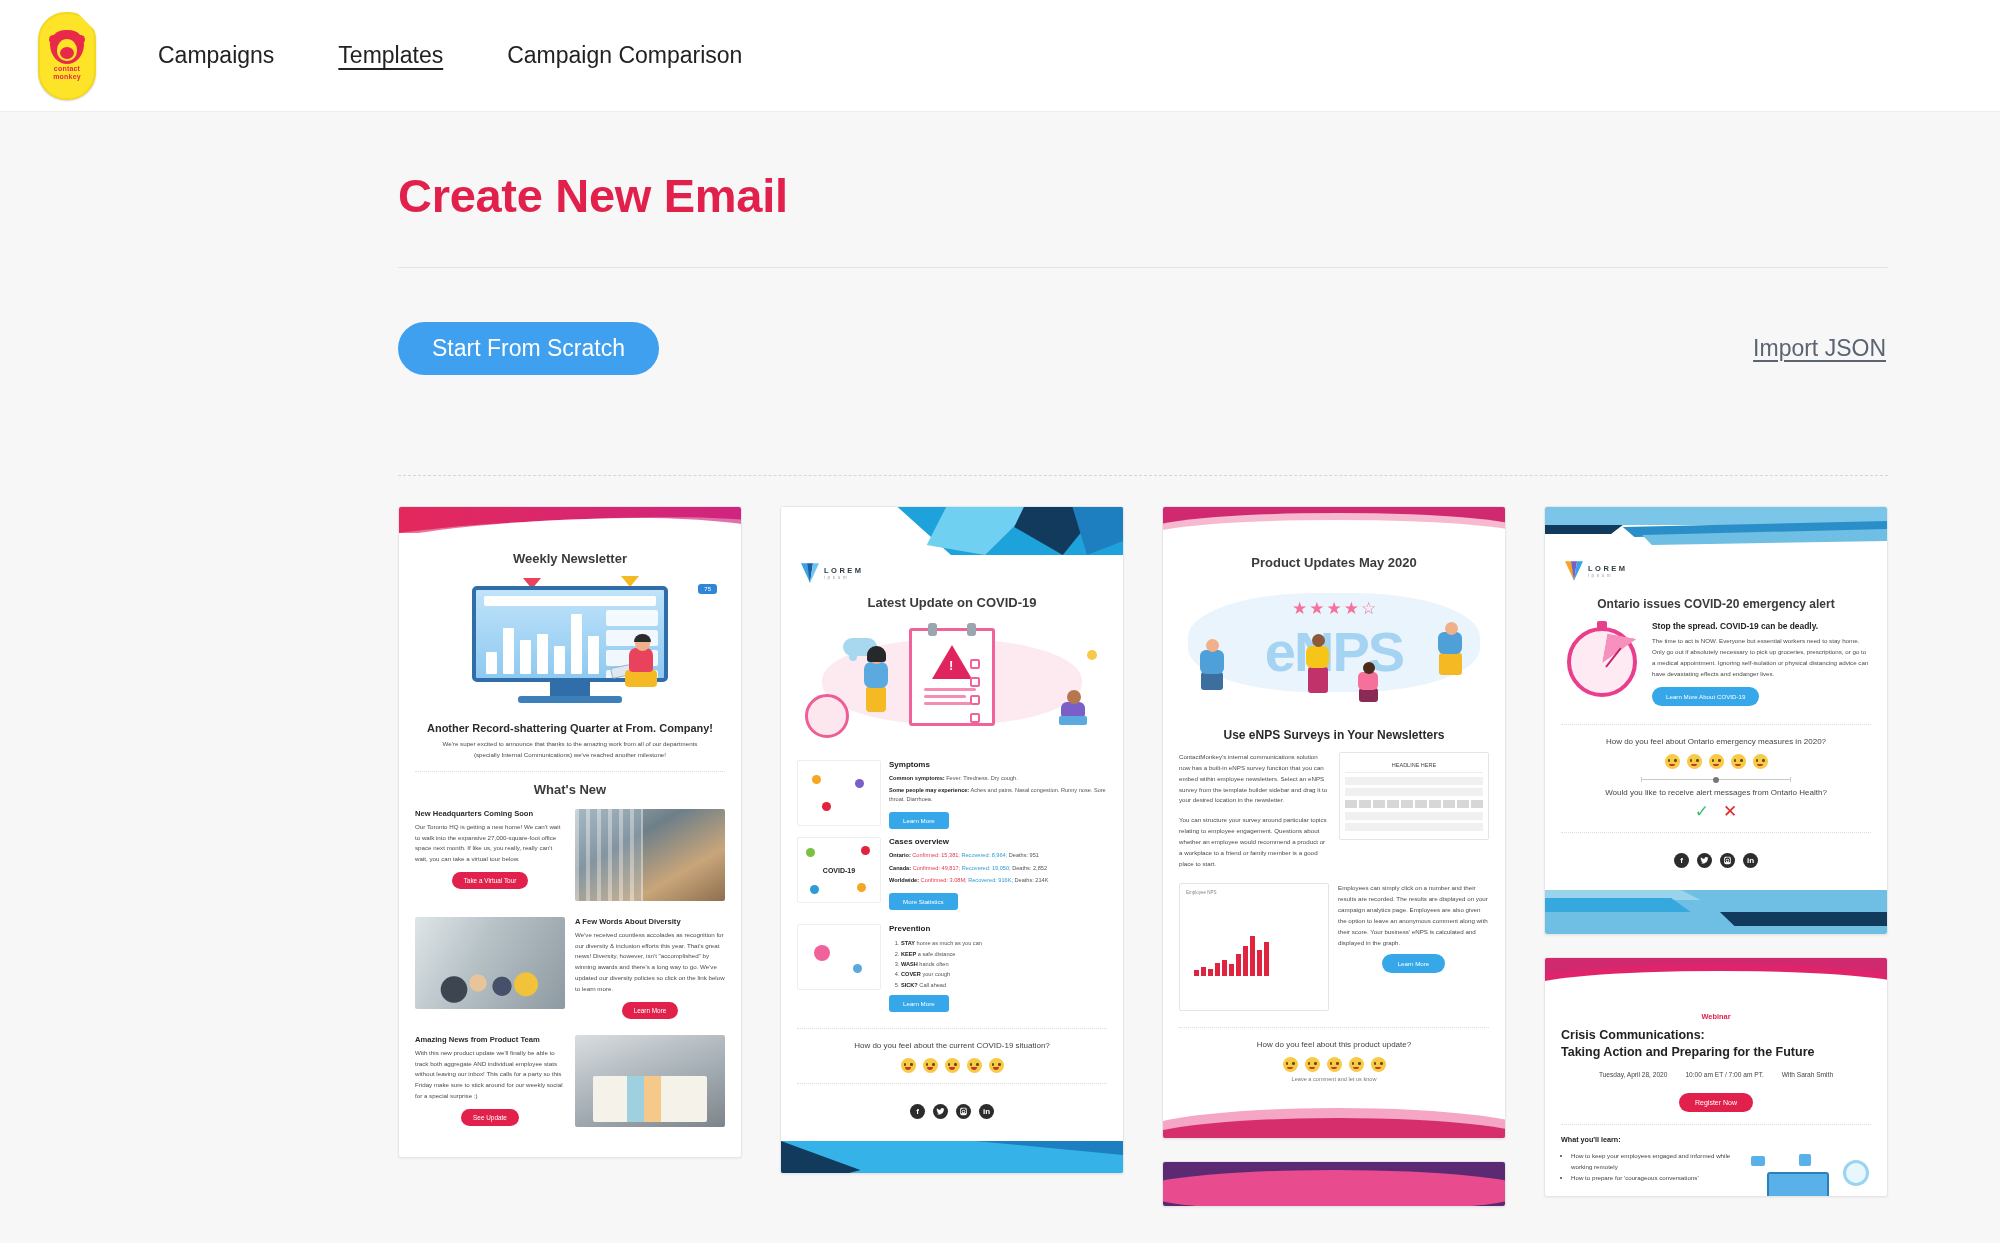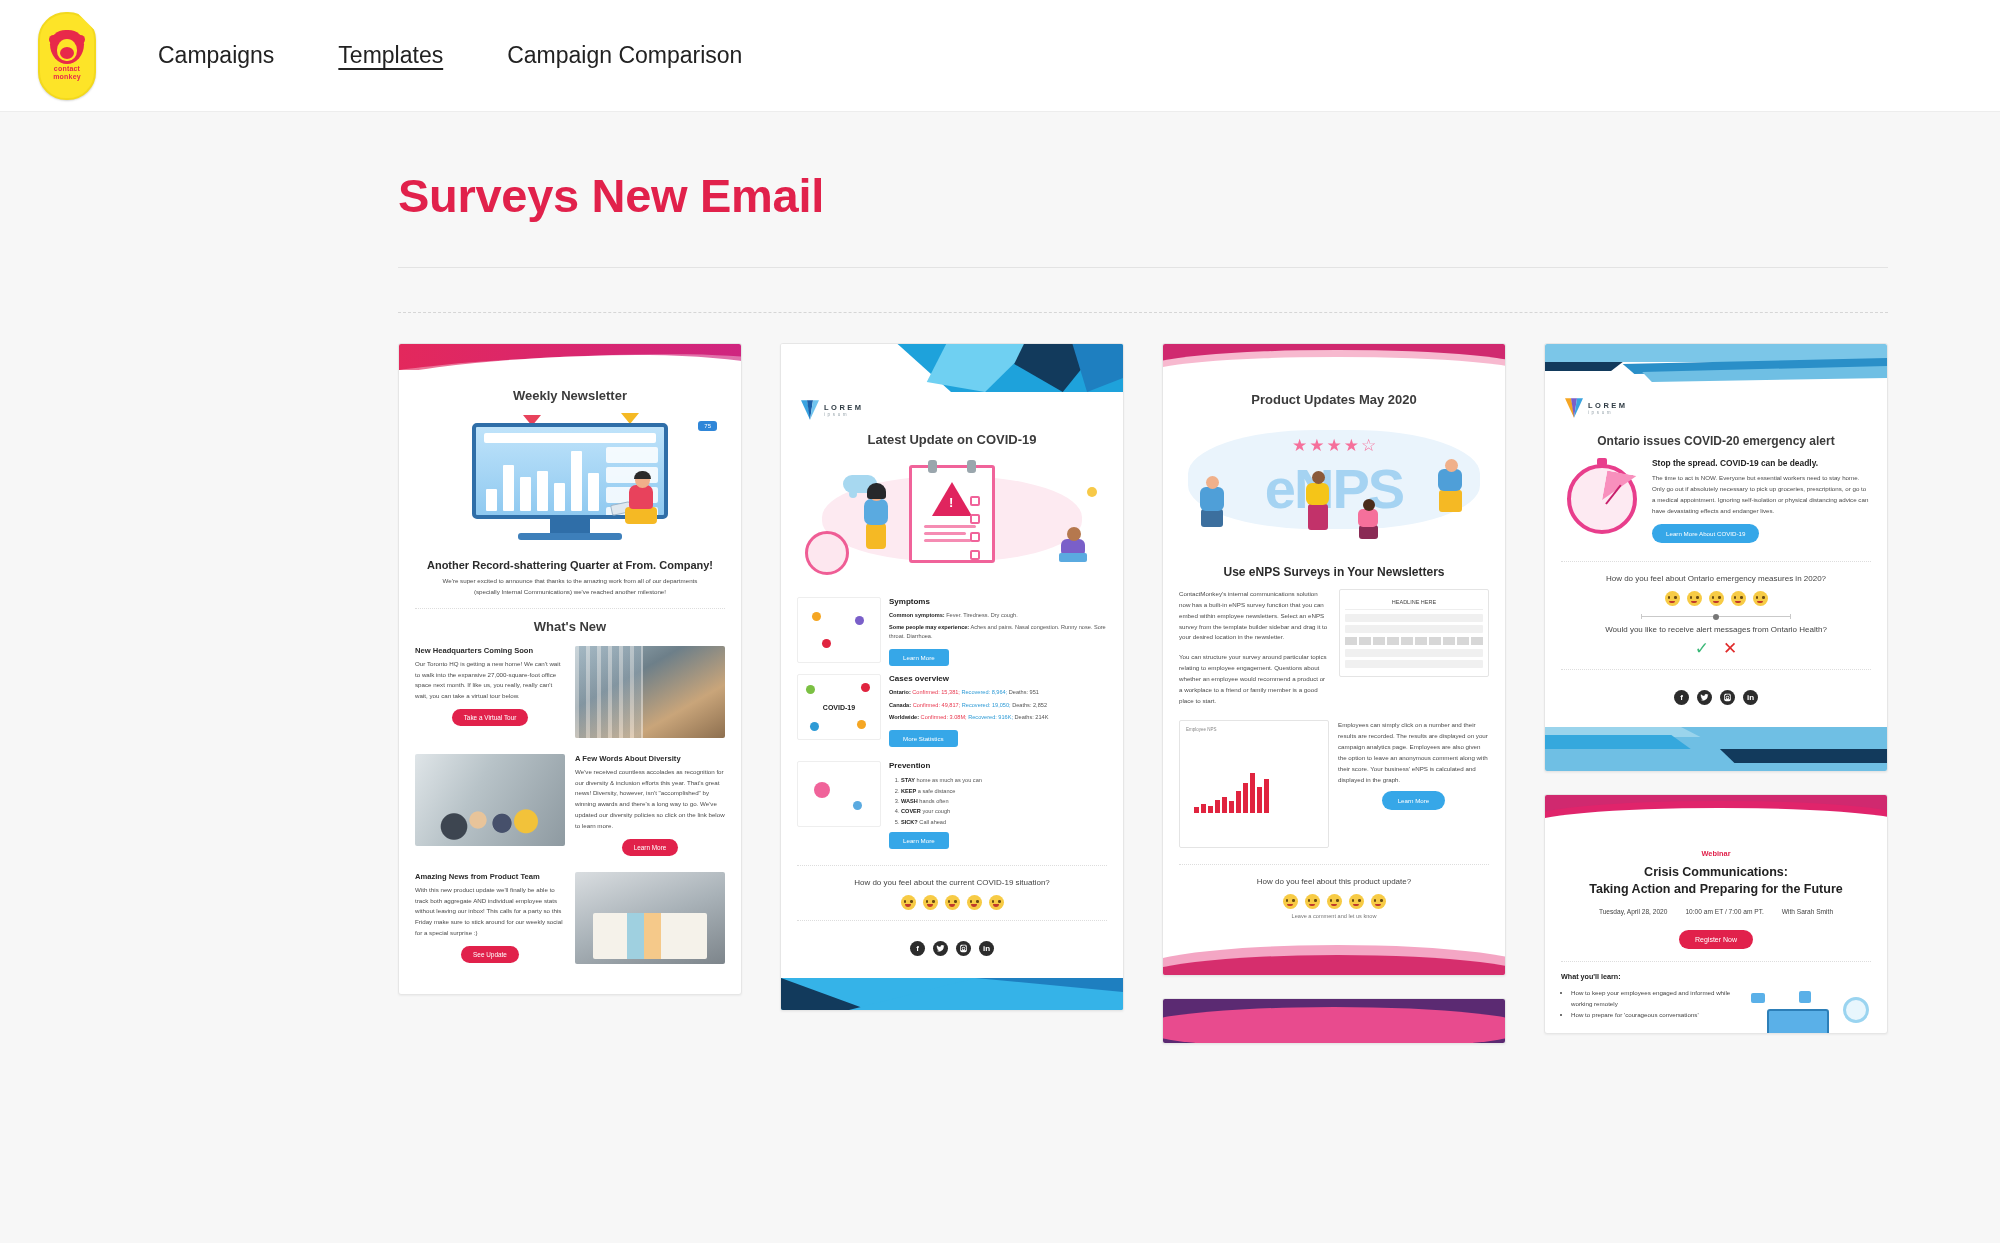--- a/index.html
+++ b/index.html
@@ -399,21 +399,21 @@
   .slider-wrap { display:flex; align-items:center; justify-content:center; margin:10px 0 8px; }
   .slider { width:150px; height:1px; background:#c9c9c9; position:relative; }
   .slider .knob { position:absolute; left:50%; top:-2.5px; width:6px;height:6px;background:#777;border-radius:50%; transform:translateX(-50%); }
   .slider .end { position:absolute; top:-2px; width:1px; height:5px; background:#c9c9c9; }
   .yn-row { display:flex; justify-content:center; gap:14px; font-size:17px; margin:4px 0 8px; }
   .yn-row .yes { color:#3cb878; }
   .yn-row .no { color:#e02b2b; }
 
   
   .web-label { text-align:center; color:#e1214b; font-size:7.4px; font-weight:bold; margin:10px 0 6px; }
-  .web-title { text-align:center; font-size:12.5px; font-weight:bold; color:#222; line-height:1.35; margin:0; }
+  .web-title { font-size:12.5px; font-weight:bold; color:#222; line-height:1.35; margin:0; }
   .web-meta { display:flex; justify-content:center; gap:18px; font-size:6.6px; color:#444; margin:10px 0 8px; }
   .learn-h { font-size:7.2px; font-weight:bold; color:#222; margin:10px 0 6px; }
   .learn-list { font-size:6.2px; color:#444; margin:0; padding-left:10px; line-height:1.8; }
   .web-fig { width:120px; height:60px; position:relative; flex:none; }
   .web-fig .scr { position:absolute; left:16px; top:22px; width:62px; height:34px; background:#5ab0e8; border-radius:3px; border:2px solid #2d7fb8; }
   .web-fig .clk { position:absolute; right:2px; top:10px; width:26px;height:26px;border:3px solid #9ad4f0;border-radius:50%;background:#e8f6fd;}
   .web-fig .env { position:absolute; left:0; top:6px; width:14px;height:10px;background:#5ab0e8;border-radius:2px; }
   .web-fig .lk { position:absolute; left:48px; top:4px; width:12px;height:12px;background:#5ab0e8;border-radius:2px; }
 
   .clip-bottom { max-height:48px; overflow:hidden; }
@@ -442,23 +442,27 @@
     <a href="#">Campaigns</a>
     <a href="#" class="active">Templates</a>
     <a href="#">Campaign Comparison</a>
   </nav>
 
 </div>
 
 <div class="page">
   <div class="inner">
 
-    <h1 class="page-title">Surveys New Email</h1>
+    <h1 class="page-title">Create New Email</h1>
     <div class="rule"></div>
 
+    <div class="action-row">
+      <button class="btn-scratch">Start From Scratch</button>
+      <a class="import-link" href="#">Import JSON</a>
+    </div>
 
     <div class="rule dashed"></div>
 
 
     <div class="grid">
 
       <div class="col">
 
         <div class="tpl-card">
           <div class="banner pink">

